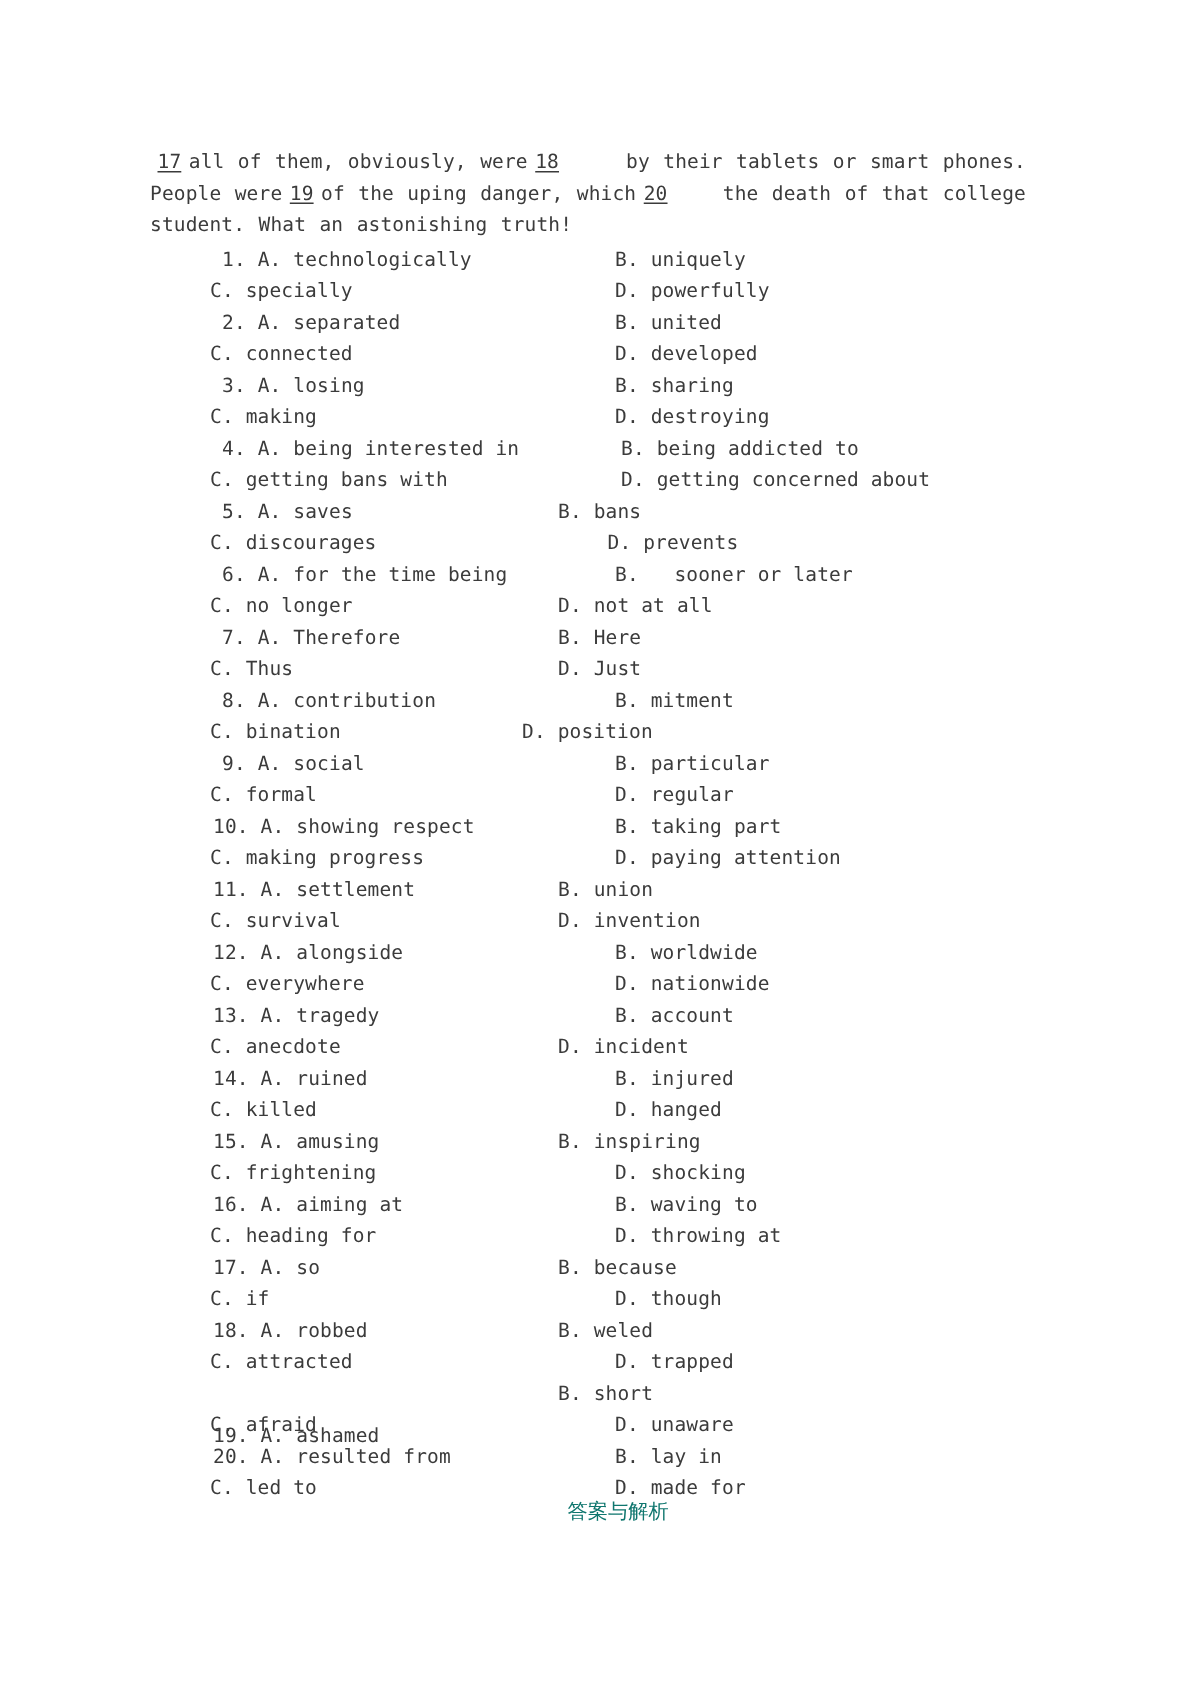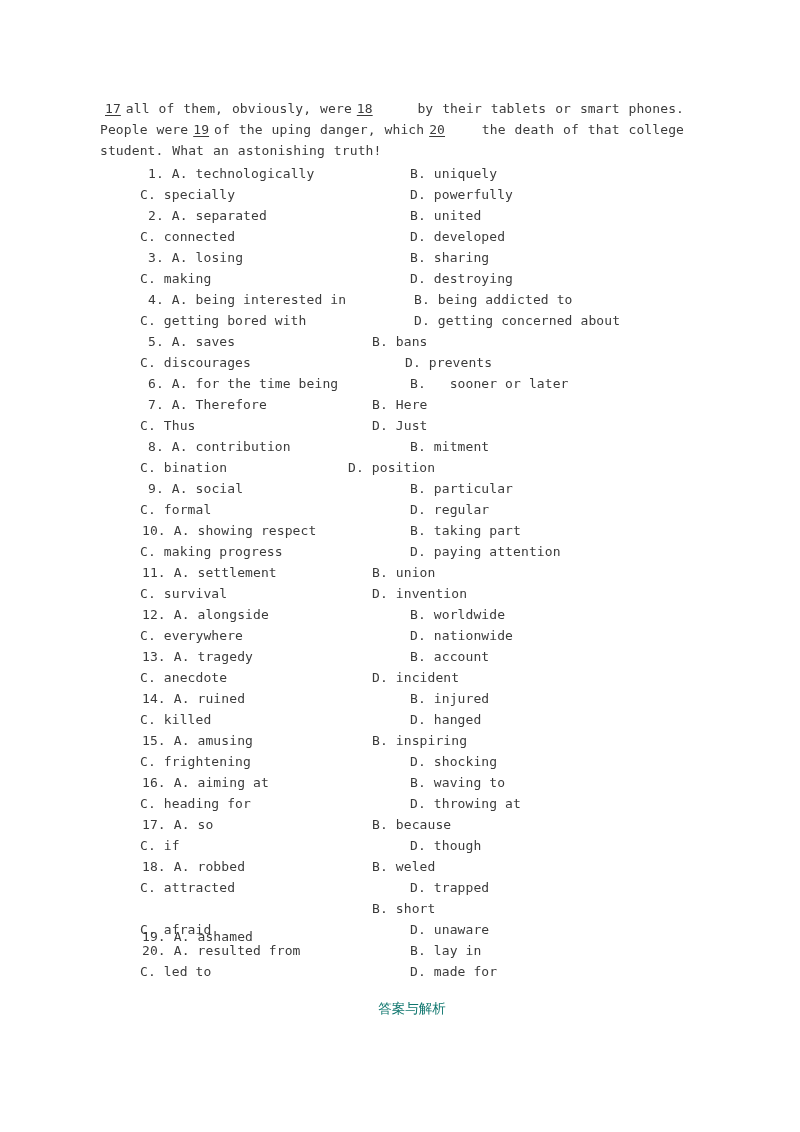--- a/index.html
+++ b/index.html
@@ -133,34 +133,38 @@
       </div>
       <div class="qrow">
         <div class="opt" style="left: 140px;"><span class="lbl">C. </span><span>making</span></div>
         <div class="opt" style="left: 410px;"><span class="lbl">D. </span><span>destroying</span></div>
       </div>
       <div class="qrow">
         <div class="opt" style="left: 148px;"><span>4. </span><span>A. being interested in</span></div>
         <div class="opt" style="left: 414px;"><span class="lbl">B. </span><span>being addicted to</span></div>
       </div>
       <div class="qrow">
-        <div class="opt" style="left: 140px;"><span class="lbl">C. </span><span>getting bored with</span></div>
+        <div class="opt" style="left: 140px;"><span class="lbl">C. </span><span>getting bans with</span></div>
         <div class="opt" style="left: 414px;"><span class="lbl">D. </span><span>getting concerned about</span></div>
       </div>
       <div class="qrow">
         <div class="opt" style="left: 148px;"><span>5. </span><span>A. saves</span></div>
         <div class="opt" style="left: 372px;"><span class="lbl">B. </span><span>bans</span></div>
       </div>
       <div class="qrow">
         <div class="opt" style="left: 140px;"><span class="lbl">C. </span><span>discourages</span></div>
         <div class="opt" style="left: 405px;"><span class="lbl">D. </span><span>prevents</span></div>
       </div>
       <div class="qrow">
         <div class="opt" style="left: 148px;"><span>6. </span><span>A. for the time being</span></div>
         <div class="opt" style="left: 410px;"><span class="lbl">B. </span><span>  sooner or later</span></div>
+      </div>
+      <div class="qrow">
+        <div class="opt" style="left: 140px;"><span class="lbl">C. </span><span>no longer</span></div>
+        <div class="opt" style="left: 372px;"><span class="lbl">D. </span><span>not at all</span></div>
       </div>
       <div class="qrow">
         <div class="opt" style="left: 148px;"><span>7. </span><span>A. Therefore</span></div>
         <div class="opt" style="left: 372px;"><span class="lbl">B. </span><span>Here</span></div>
       </div>
       <div class="qrow">
         <div class="opt" style="left: 140px;"><span class="lbl">C. </span><span>Thus</span></div>
         <div class="opt" style="left: 372px;"><span class="lbl">D. </span><span>Just</span></div>
       </div>
       <div class="qrow">

